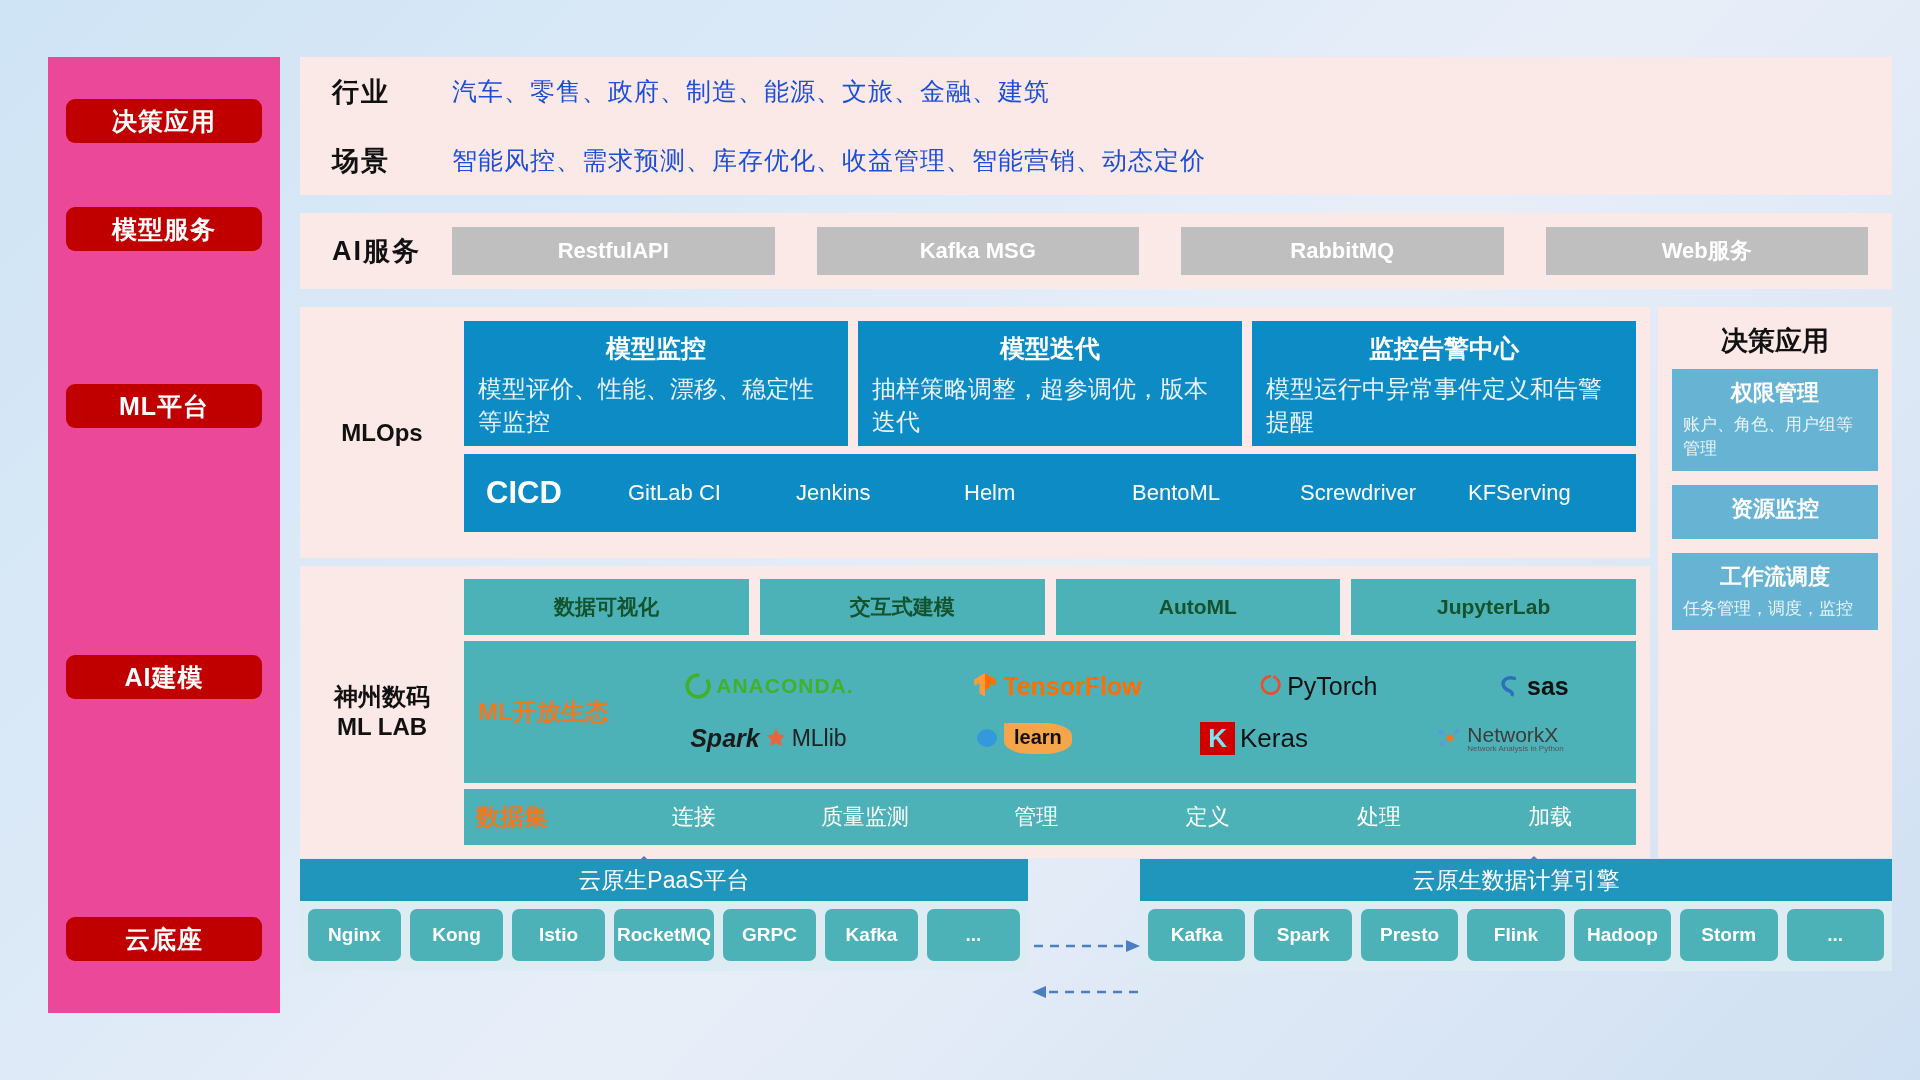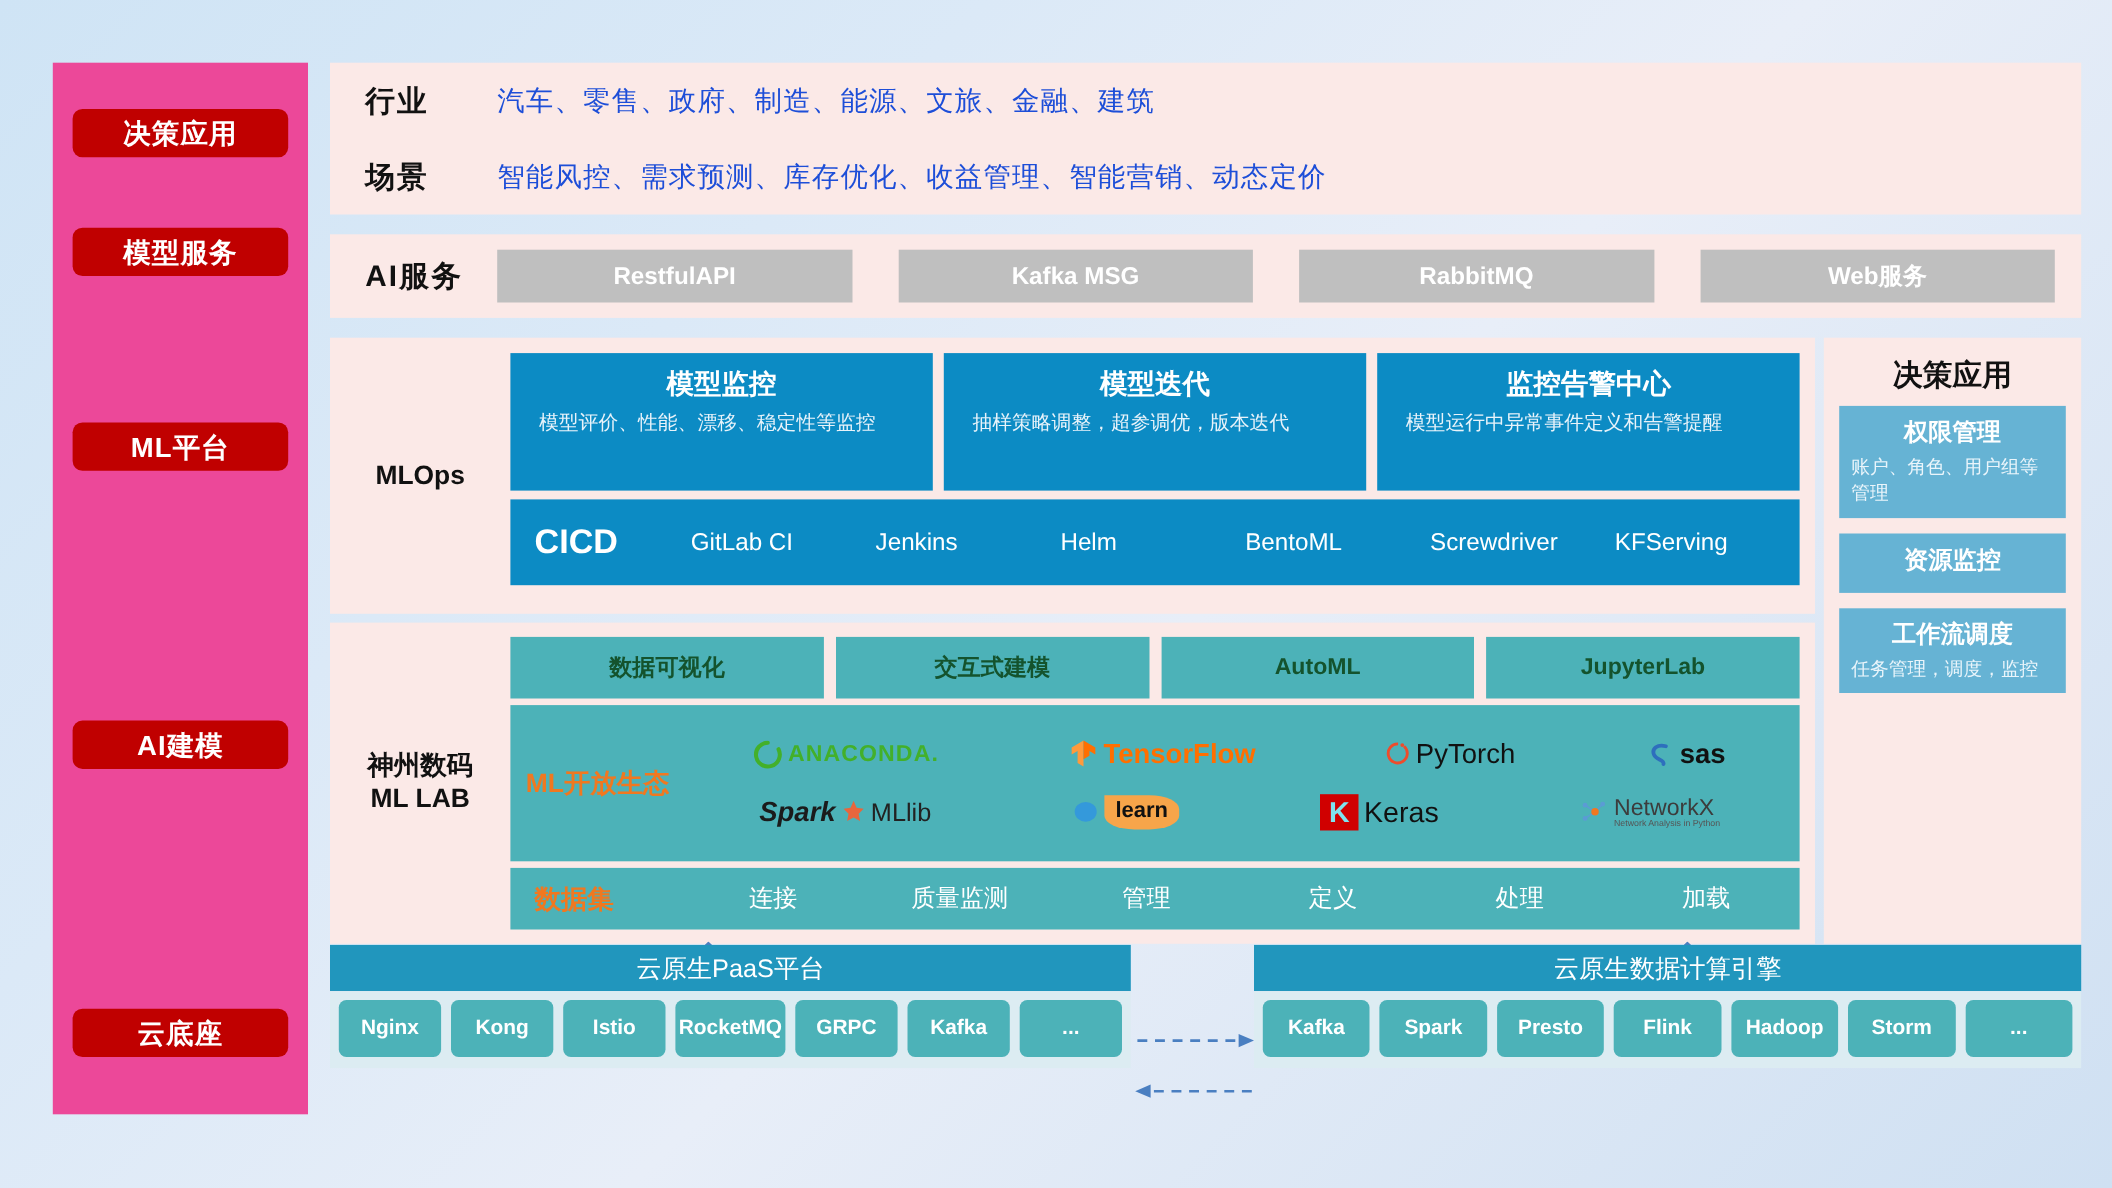--- a/index.html
+++ b/index.html
@@ -64,21 +64,21 @@
     font-size: 24px; font-weight: bold; color: #111;
     text-align: center; line-height: 1.25;
   }
   .mlops-right { flex: 1; padding: 14px 14px 12px 0; display: flex; flex-direction: column; gap: 8px; }
   .mlops-cards { display: flex; gap: 10px; height: 125px; }
   .mlops-card {
     flex: 1; background: #0c8bc4; color: #fff; padding: 11px 14px 8px;
     display: flex; flex-direction: column;
   }
   .mlops-card .t { font-size: 25px; font-weight: bold; text-align: center; margin-bottom: 7px; }
-  .mlops-card .d { font-size: 18px; line-height: 1.38; color: #e8f3fa; margin-left: 12px; }
+  .mlops-card .d { font-size: 24px; line-height: 1.38; color: #e8f3fa; }
   .cicd-bar {
     background: #0c8bc4; height: 78px; display: flex; align-items: center;
     padding-left: 22px; color: #fff; overflow: hidden;
   }
   .cicd-title { font-size: 31px; font-weight: bold; width: 142px; flex: none; }
   .cicd-items { display: flex; flex: 1; }
   .cicd-item { flex: 1; font-size: 22px; line-height: 1.18; }
 
   
   #band-lab { top: 566px; width: 1350px; height: 292px; }
@@ -89,21 +89,21 @@
     flex: 1; background: #4cb2b8; display: flex; align-items: center; justify-content: center;
     color: #14532d; font-weight: bold; font-size: 21px;
   }
   .lab-eco { background: #4cb2b8; flex: 1; display: flex; align-items: center; padding: 4px 8px 4px 14px; }
   .lab-eco-title { color: #f07820; font-weight: bold; font-size: 24px; width: 148px; flex: none; }
   .logo-grid { flex: 1; display: flex; flex-direction: column; justify-content: center; gap: 2px; }
   .logo-row { display: flex; align-items: center; justify-content: space-around; height: 50px; }
   .logo { display: flex; align-items: center; gap: 5px; }
   .ds-bar {
     background: #4cb2b8; height: 56px; display: flex; align-items: center;
-    padding-left: 22px; color: #fff;
+    padding-left: 12px; color: #fff;
   }
   .ds-title { color: #f07820; font-weight: bold; font-size: 24px; width: 132px; flex: none; }
   .ds-items { display: flex; flex: 1; }
   .ds-item { flex: 1; font-size: 22px; text-align: center; }
 
   
   #band-mon { position: absolute; left: 1358px; top: 307px; width: 234px; height: 551px; background: #fbe9e7; }
   .mon-title { text-align: center; font-size: 27px; font-weight: bold; color: #111; padding: 16px 0 10px; }
   .mon-card {
     margin: 0 14px 14px; background: #66b3d4; color: #fff; padding: 9px 11px 10px;

